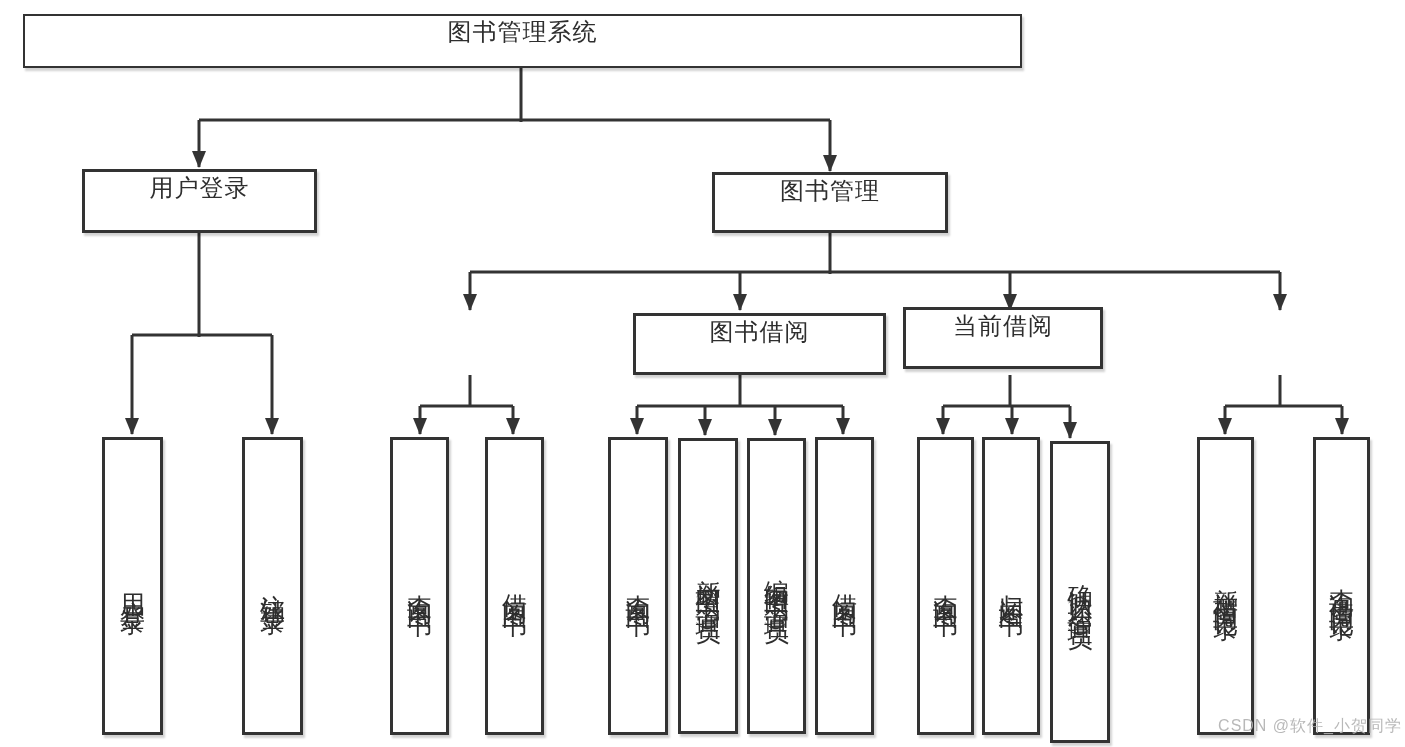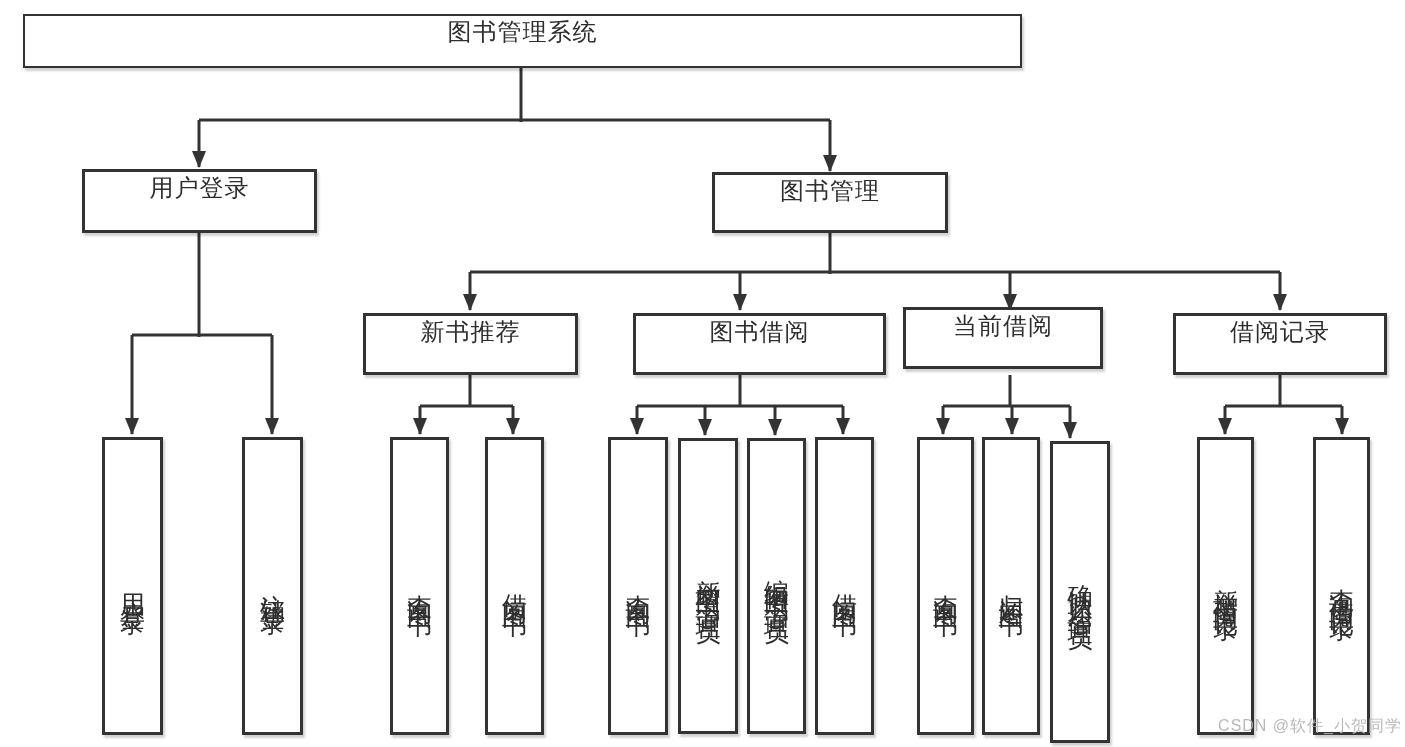--- a/index.html
+++ b/index.html
@@ -121,31 +121,25 @@
     <span class="label">图书管理系统</span>
   </div>
 
   <div class="hbox" style="left:82px;top:169px;width:235px;height:64px">
     <span class="label">用户登录</span>
   </div>
   <div class="hbox" style="left:712px;top:172px;width:236px;height:61px">
     <span class="label">图书管理</span>
   </div>
 
-  <div class="hbox" style="left:363px;top:313px;width:215px;height:62px">
-    <span class="label">新书推荐</span>
-  </div>
   <div class="hbox" style="left:633px;top:313px;width:253px;height:62px">
     <span class="label">图书借阅</span>
   </div>
   <div class="hbox" style="left:903px;top:307px;width:200px;height:62px">
     <span class="label">当前借阅</span>
-  </div>
-  <div class="hbox" style="left:1173px;top:313px;width:214px;height:62px">
-    <span class="label">借阅记录</span>
   </div>
 
   <div class="vbox" style="left:102px;top:437px;width:61px;height:298px">
     <span class="vtext">用户登录</span>
   </div>
   <div class="vbox" style="left:242px;top:437px;width:61px;height:298px">
     <span class="vtext">注销登录</span>
   </div>
 
   <div class="vbox" style="left:390px;top:437px;width:59px;height:298px">

